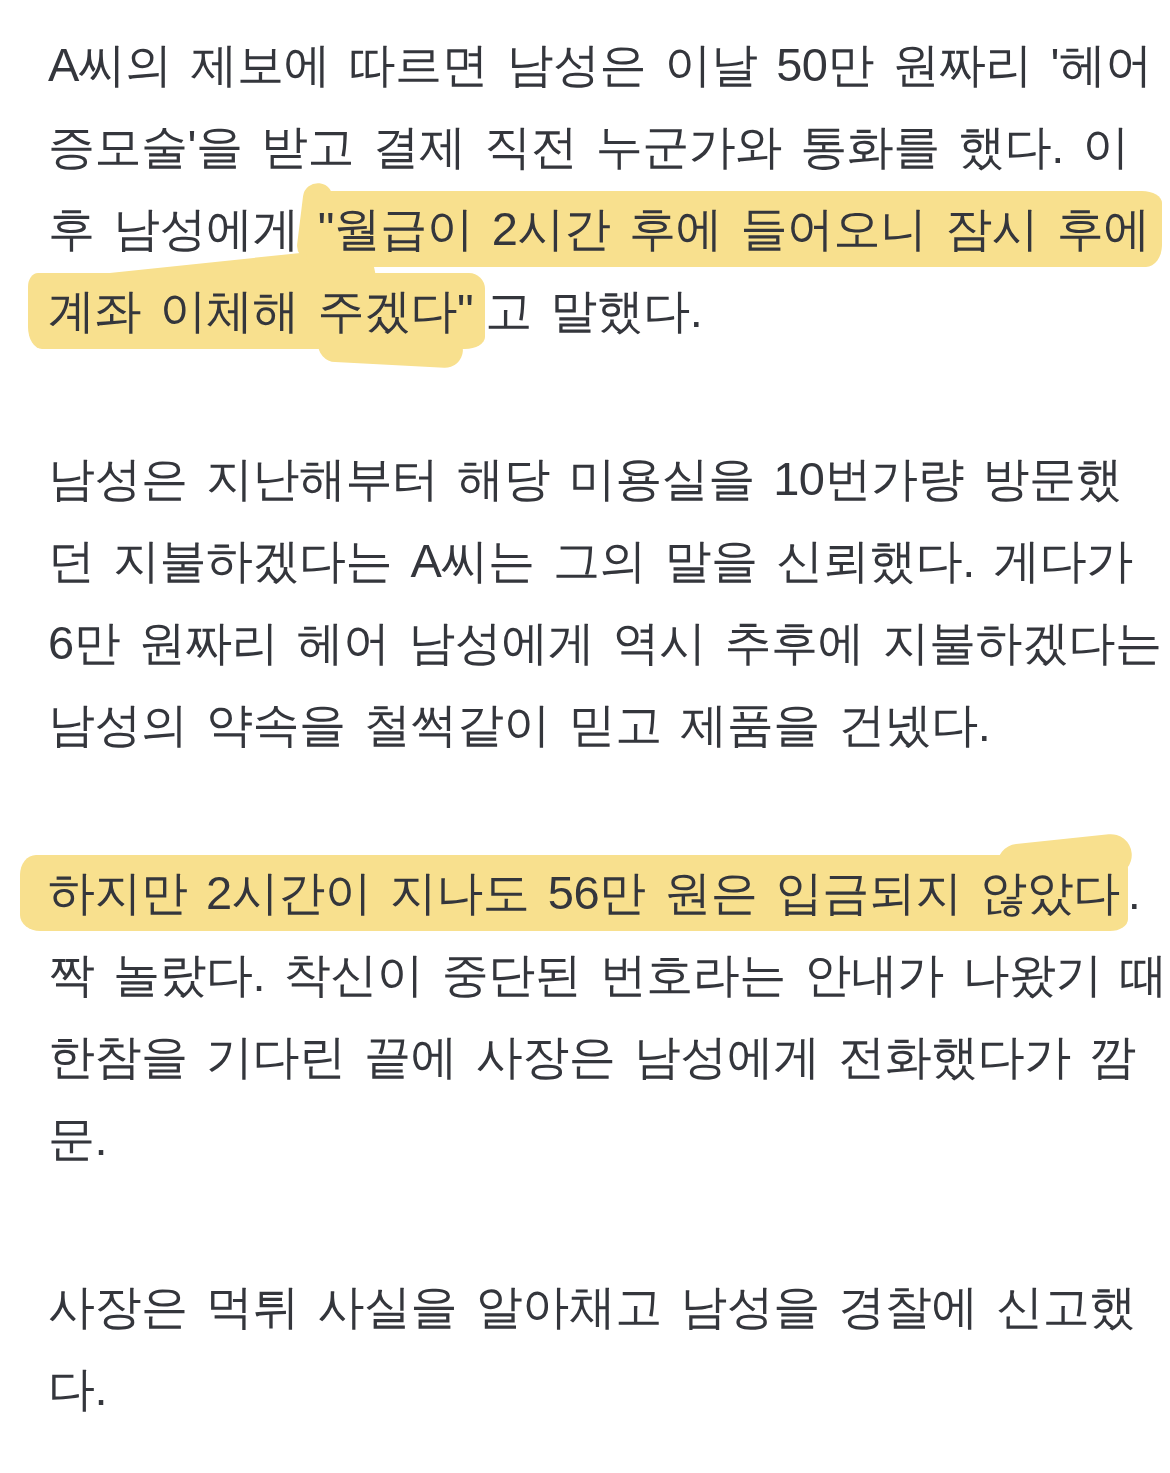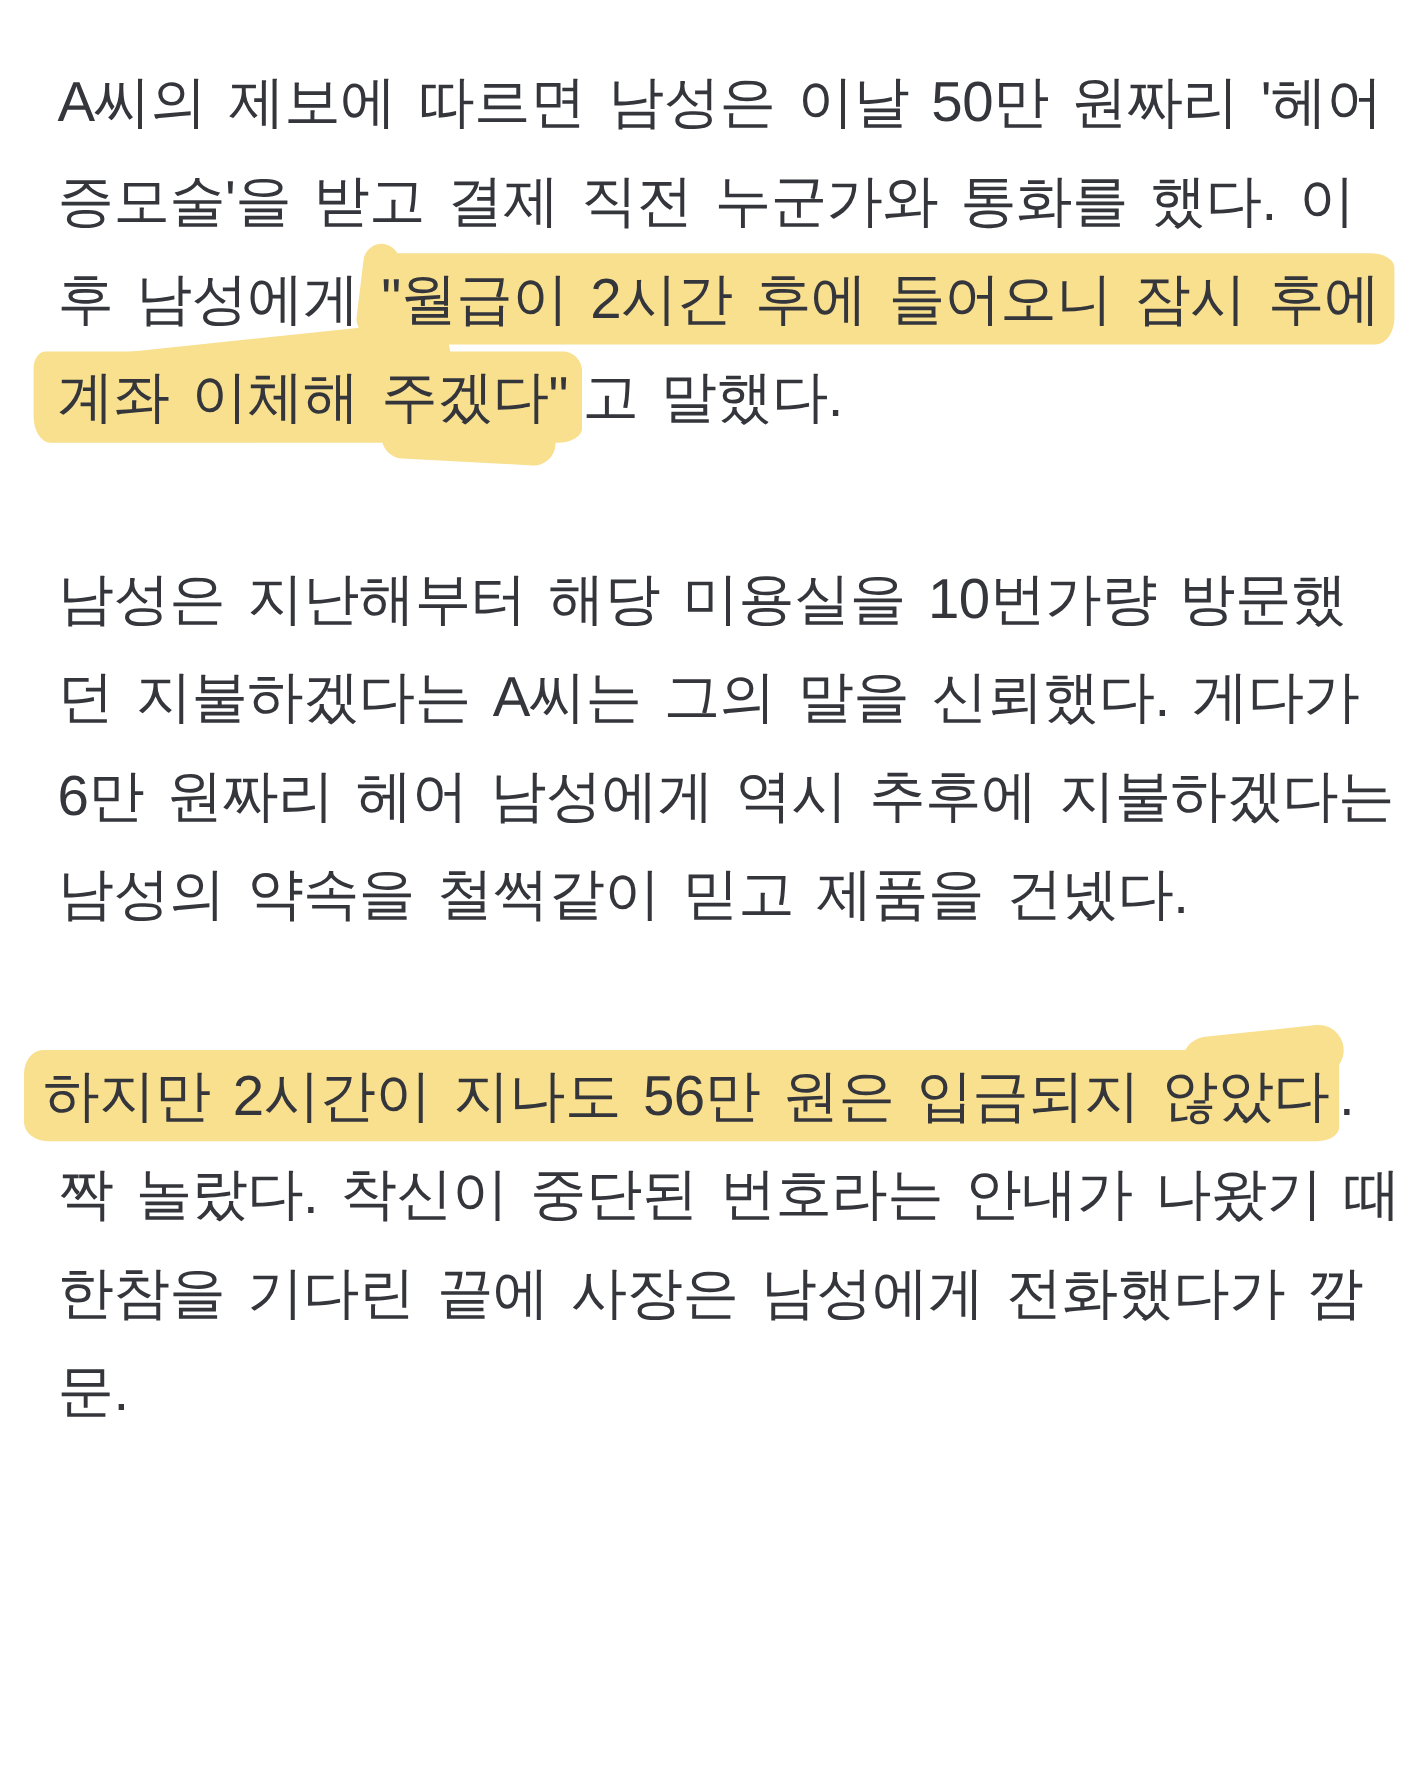--- a/index.html
+++ b/index.html
@@ -11,21 +11,21 @@
   .page{
     position:relative;
     width:1170px;
     height:1473px;
     background:var(--bg);
     overflow:hidden;
   }
   .article{
     position:absolute;
     left:48px;
-    top:44px;
+    top:24px;
     right:38px;
     font-family:"Liberation Sans", sans-serif;
     font-size:47px;
     font-weight:500;
     line-height:82px;
     color:var(--text);
     letter-spacing:-0.5px;
     word-spacing:6px;
   }
   .para{
@@ -49,21 +49,21 @@
   }
   
   .p1 .line:nth-child(4) .hl{
     margin-left:-20px;
     padding-left:20px;
     border-radius:10px 16px 20px 14px / 14px 16px 12px 22px;
   }
   
   .p3 .line:nth-child(1) .hl{
     margin-left:-28px;
-    padding-left:16px;
+    padding-left:28px;
     padding-right:8px;
     border-radius:16px 12px 18px 20px / 20px 14px 12px 16px;
     text-align:center;
   }
   
   .p1::before{
     content:"";
     position:absolute;
     z-index:0;
     left:8px;
@@ -130,14 +130,18 @@
         <div class="line"><span class="seg">던 지불하겠다는 A씨는 그의 말을 신뢰했다. 게다가</span></div>
         <div class="line"><span class="seg">6만 원짜리 헤어 남성에게 역시 추후에 지불하겠다는</span></div>
         <div class="line"><span class="seg">남성의 약속을 철썩같이 믿고 제품을 건넸다.</span></div>
       </div>
       <div class="para p3">
         <div class="line"><span class="hl">하지만 2시간이 지나도 56만 원은 입금되지 않았다</span><span class="seg">.</span></div>
         <div class="line"><span class="seg">짝 놀랐다. 착신이 중단된 번호라는 안내가 나왔기 때</span></div>
         <div class="line"><span class="seg">한참을 기다린 끝에 사장은 남성에게 전화했다가 깜</span></div>
         <div class="line"><span class="seg">문.</span></div>
       </div>
+      <div class="para p4">
+        <div class="line"><span class="seg">사장은 먹튀 사실을 알아채고 남성을 경찰에 신고했</span></div>
+        <div class="line"><span class="seg">다.</span></div>
+      </div>
     </article>
 </div>
 
 </body></html>

